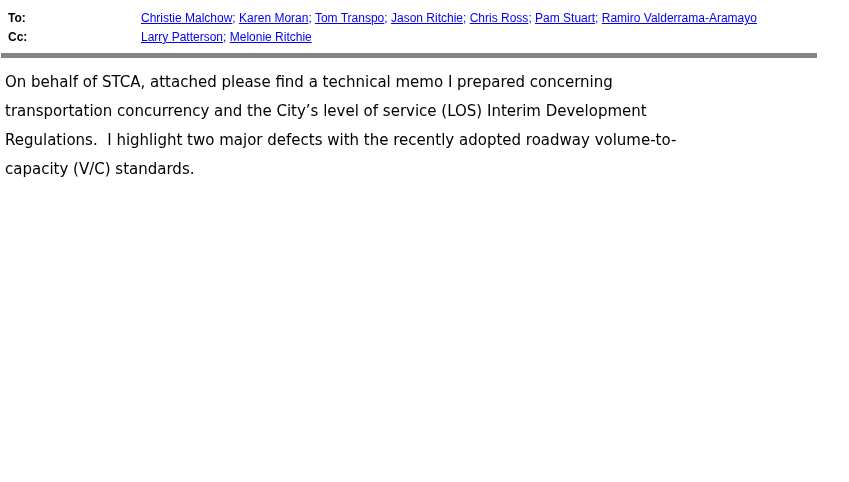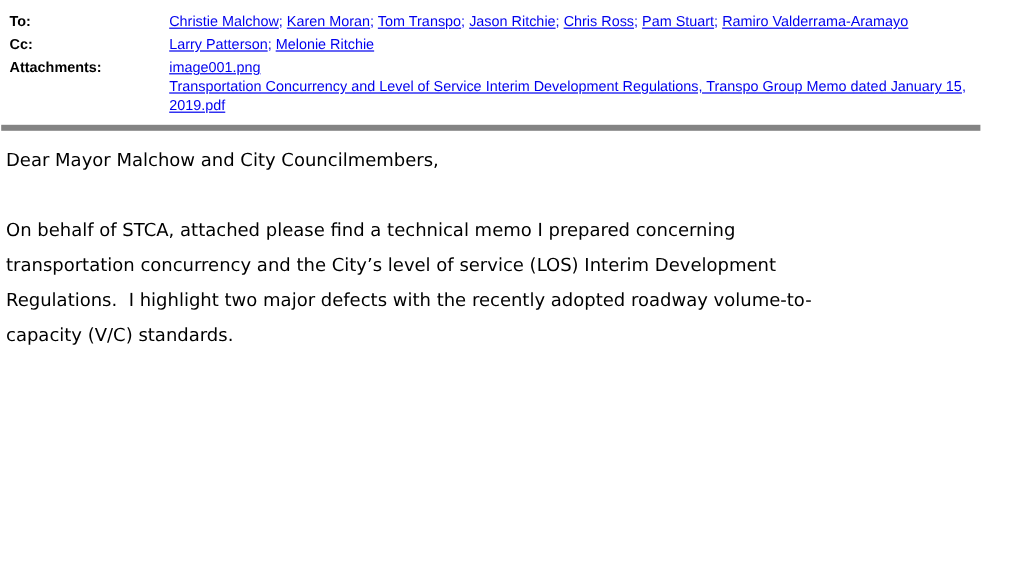--- a/index.html
+++ b/index.html
@@ -85,33 +85,25 @@
         <a class="lnk">Jason Ritchie</a><span class="sep">;</span>
         <a class="lnk">Chris Ross</a><span class="sep">;</span>
         <a class="lnk">Pam Stuart</a><span class="sep">;</span>
         <a class="lnk">Ramiro Valderrama-Aramayo</a></td>
     </tr>
     <tr>
       <td class="lbl">Cc:</td>
       <td class="val"><a class="lnk">Larry Patterson</a><span class="sep">;</span>
         <a class="lnk">Melonie Ritchie</a></td>
     </tr>
-    <tr>
-      <td class="lbl">Attachments:</td>
-      <td class="val">
-        <span class="att-line"><a class="lnk">image001.png</a></span>
-        <span class="att-line"><a class="lnk">Transportation Concurrency and Level of Service Interim Development Regulations, Transpo Group Memo dated January 15, 2019.pdf</a></span>
-      </td>
-    </tr>
   </tbody>
     </table>
 
   <div class="divider"></div>
 
   <div class="bodytext">
-    <p>Dear Mayor Malchow and City Councilmembers,</p>
     <p>On behalf of STCA, attached please find a technical memo I prepared concerning
 transportation concurrency and the City’s level of service (LOS) Interim Development
 Regulations.  I highlight two major defects with the recently adopted roadway volume-to-
 capacity (V/C) standards.</p>
   </div>
 
 </div>
 
 </body></html>

